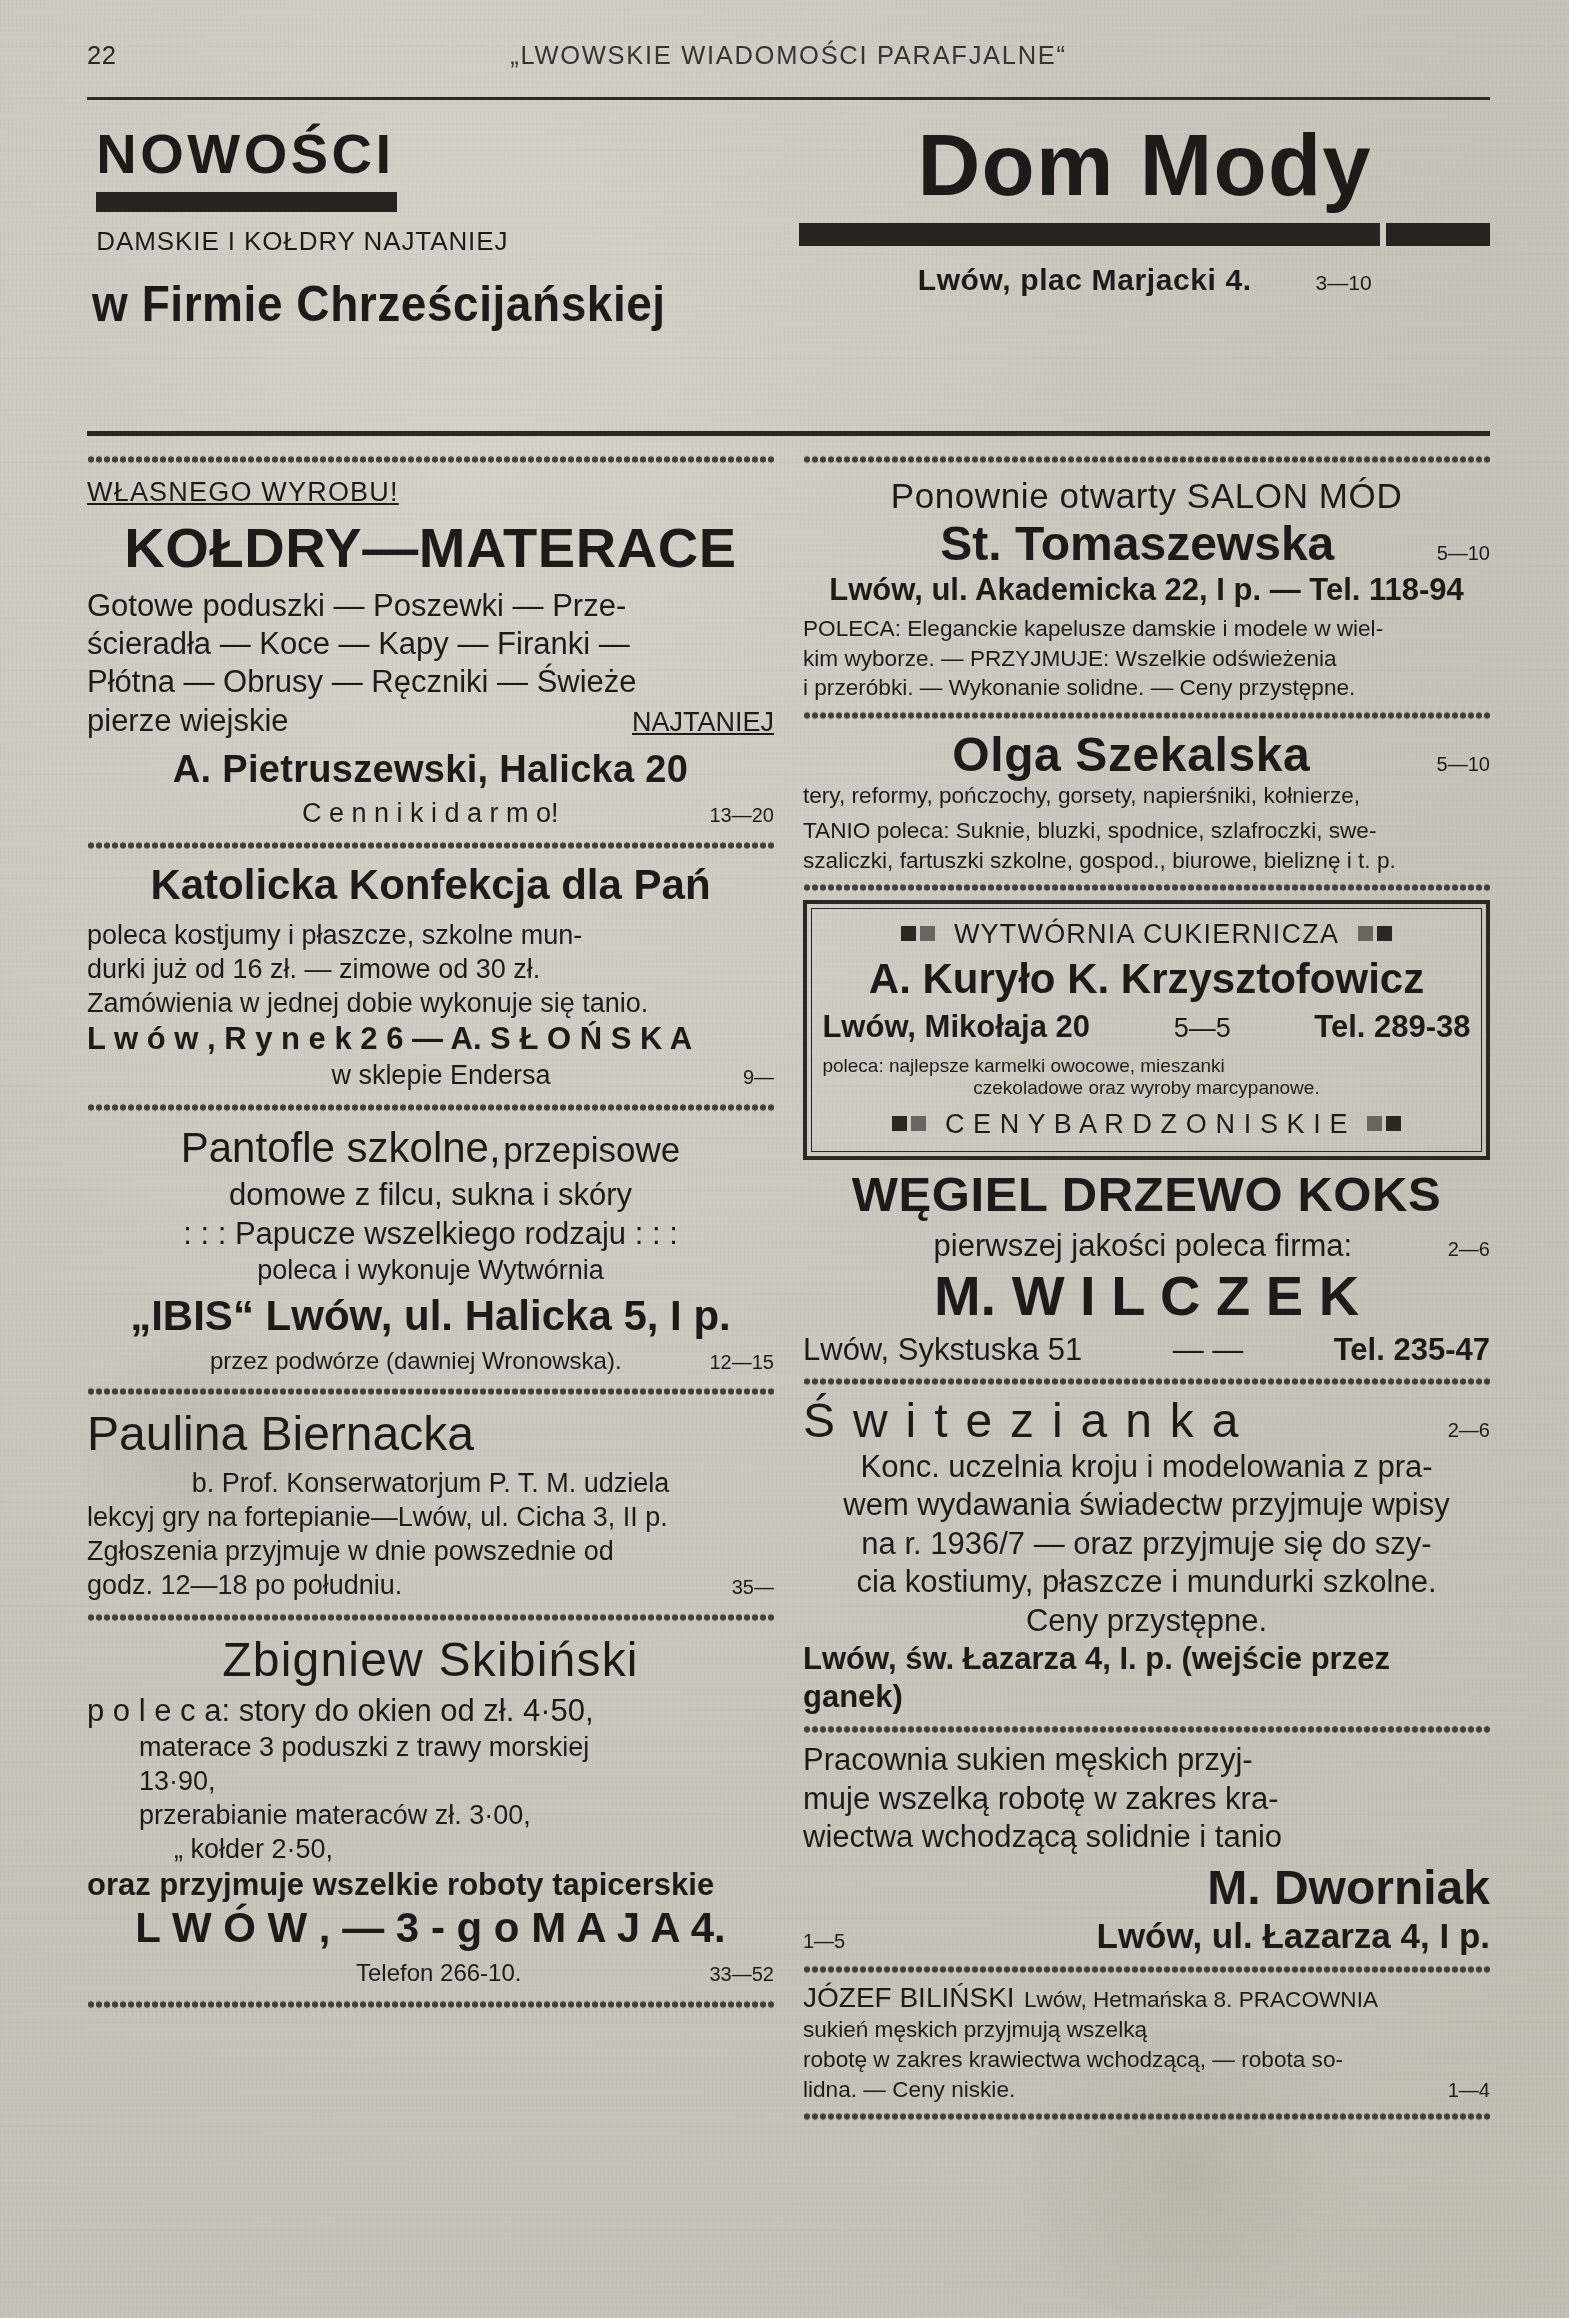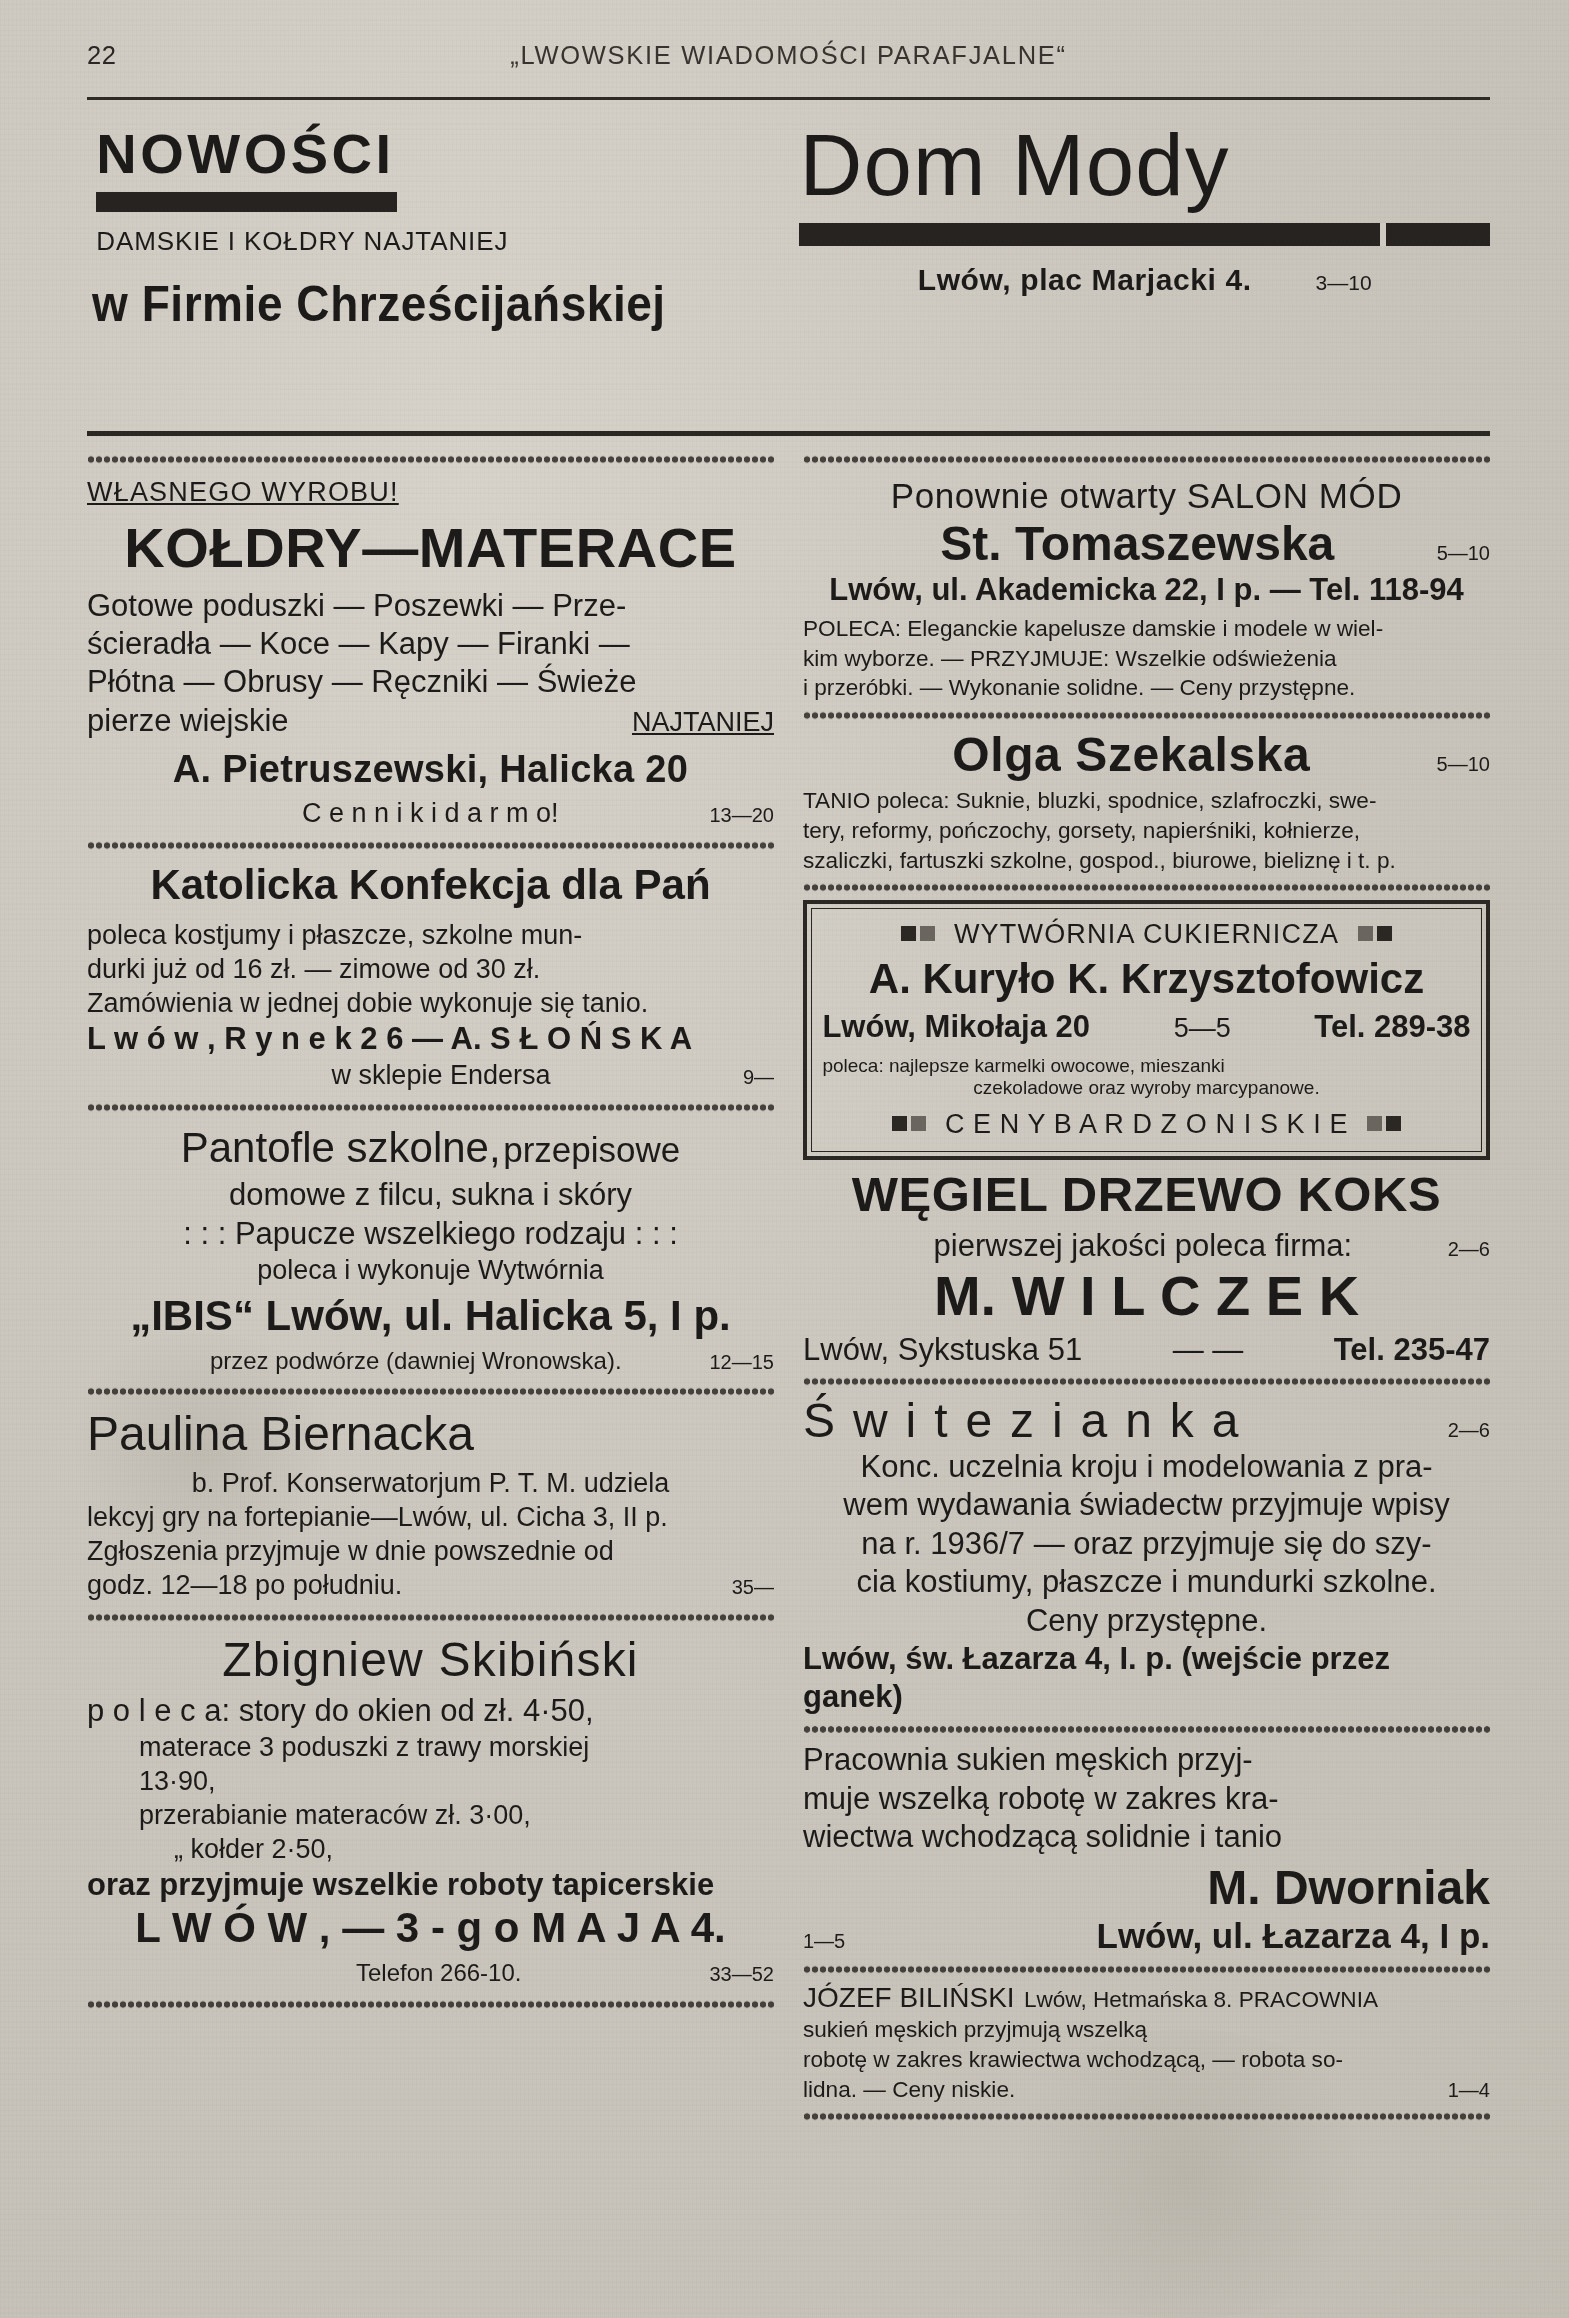--- a/index.html
+++ b/index.html
@@ -71,21 +71,22 @@
   }
   .wfirmie{
     font-size:50px;font-weight:bold;letter-spacing:0.6px;
     margin:0 0 0 4.6px;
     font-family:"Liberation Sans", sans-serif;
     transform:scaleX(0.92);
     transform-origin:left;
   }
 
   .dommody{
-    font-size:87px;font-weight:normal;letter-spacing:1.2px;
+    font-size:87px;font-weight:bold;letter-spacing:1.2px;
+    text-align:center;
     line-height:1.0;
     margin:5.8px 0 0 0;
   }
   .dm-bar{
     position:relative;height:23px;background:#262320;margin:15px 0 17.4px 0;
   }
   .dm-bar::after{
     content:"";position:absolute;right:104px;top:0;bottom:0;width:5.8px;background:#cfcbc2;
   }
   .dm-addr{
@@ -298,22 +299,22 @@
         </div>
 
         <div class="wave tight"></div>
 
         <div class="ad">
           <div class="row">
             <div style="width:23px"></div>
             <div class="t60 b" style="letter-spacing:0.6px;">Olga  Szekalska</div>
             <div class="ref">5—10</div>
           </div>
+          <div class="t28">tery, reformy, pończochy, gorsety, napierśniki, kołnierze,</div>
           <div class="t28 mt6">TANIO poleca: Suknie, bluzki, spodnice, szlafroczki, swe-</div>
-          <div class="t28">tery, reformy, pończochy, gorsety, napierśniki, kołnierze,</div>
           <div class="t28">szaliczki, fartuszki szkolne, gospod., biurowe, bieliznę i t. p.</div>
         </div>
 
         <div class="wave tight"></div>
 
         <div class="boxad">
           <div class="inner">
             <div class="sqrow">
               <span class="sq"></span>
               <span class="sq lite"></span>

